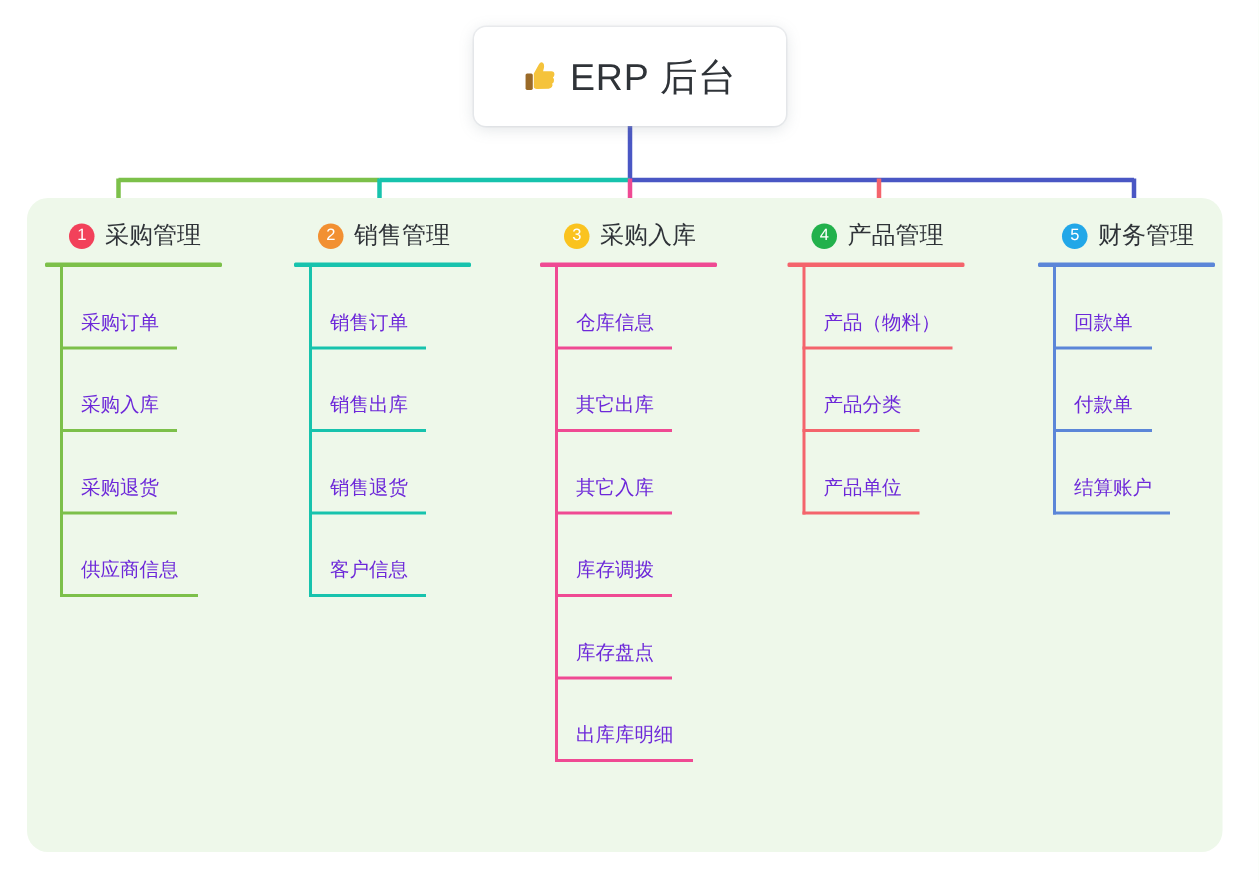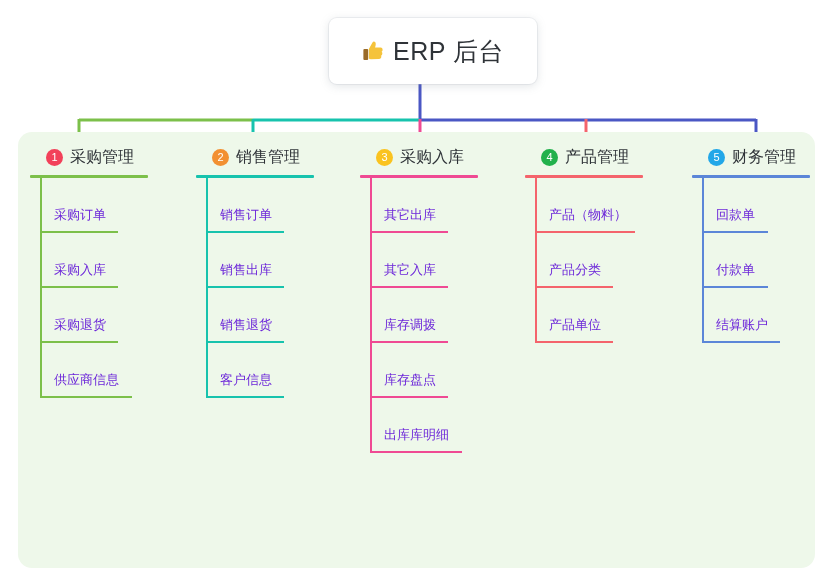--- a/index.html
+++ b/index.html
@@ -18,21 +18,21 @@
   #stage {
     position: absolute;
     left: 0; top: 0;
     width: 839px;
     height: 588px;
   }
 
   
   .root-card {
     position: absolute;
-    left: 329px;
+    left: 316px;
     top: 18px;
     width: 208px;
     height: 66px;
     background: #ffffff;
     border-radius: 8px;
     box-shadow: 0 2px 10px rgba(120,130,140,0.22), 0 0 0 1px rgba(200,205,210,0.25);
     display: flex;
     align-items: center;
     justify-content: center;
     box-sizing: border-box;
@@ -233,20 +233,24 @@
       </div>
       <div class="col" style="left: 360px; width: 160px;">
         <div class="col-head">
           <span class="badge" style="background: rgb(250, 195, 31);">3</span>
           <span class="col-title">采购入库</span>
         </div>
         <div class="col-rule" style="background: rgb(239, 74, 147); width: 118px;"></div>
         <div class="leaves">
           <div class="spine" style="background: rgb(239, 74, 147);"></div>
           <div class="leaf">
+            <span class="leaf-label">仓库信息</span>
+            <div class="leaf-underline" style="background: rgb(239, 74, 147); width: 78px;"></div>
+          </div>
+          <div class="leaf">
             <span class="leaf-label">其它出库</span>
             <div class="leaf-underline" style="background: rgb(239, 74, 147); width: 78px;"></div>
           </div>
           <div class="leaf">
             <span class="leaf-label">其它入库</span>
             <div class="leaf-underline" style="background: rgb(239, 74, 147); width: 78px;"></div>
           </div>
           <div class="leaf">
             <span class="leaf-label">库存调拨</span>
             <div class="leaf-underline" style="background: rgb(239, 74, 147); width: 78px;"></div>

